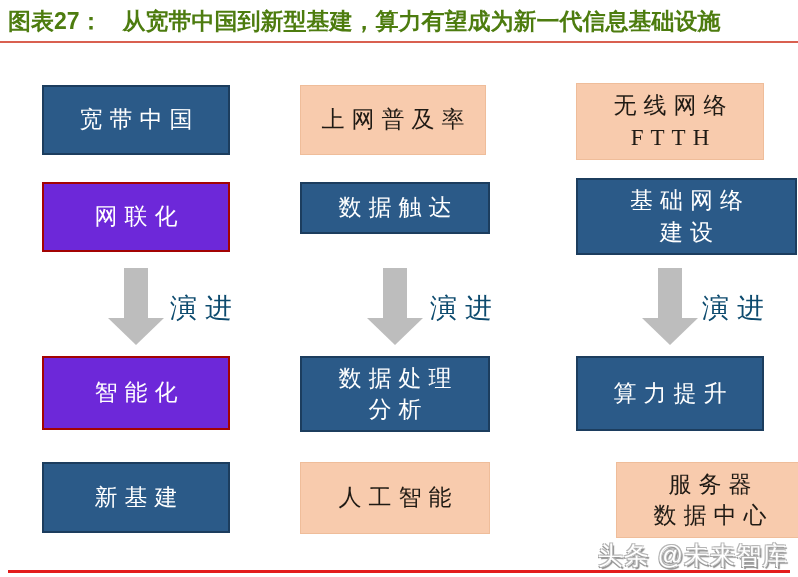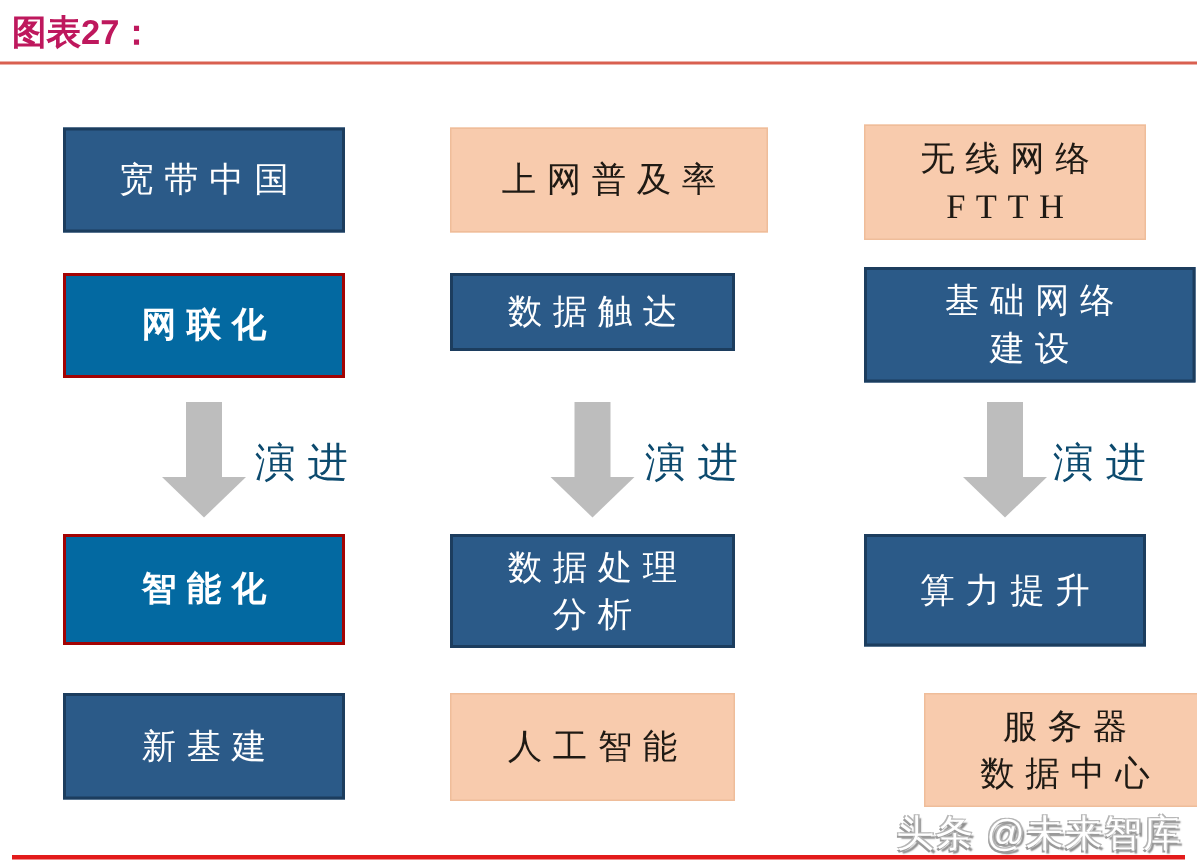--- a/index.html
+++ b/index.html
@@ -12,21 +12,21 @@
     font-family: "Liberation Sans", sans-serif;
   }
   .title-row {
     position: absolute;
     left: 8px; top: 6px;
     display: flex;
     align-items: baseline;
     gap: 20px;
     font-weight: bold;
     font-size: 23px;
-    color: #be185d;
+    color: #4d7c0f;
     white-space: nowrap;
   }
   .title-rule {
     position: absolute;
     left: 0; top: 41px;
     width: 798px; height: 2px;
     background: #d96050;
   }
   .flow-box {
     position: absolute;
@@ -36,21 +36,21 @@
     text-align: center;
     font-family: "Liberation Serif", serif;
     font-size: 23px;
     line-height: 1.35;
     white-space: pre-line;
     letter-spacing: 7px;
     padding-left: 7px;
     box-sizing: border-box;
   }
   .blue  { background: #2b5a88; color: #ffffff; border: 2px solid #1c3d5e; }
-  .red   { background: #0369a1; color: #ffffff; border: 2px solid #a30303; font-weight: bold; }
+  .red   { background: #6d28d9; color: #ffffff; border: 2px solid #a30303; }
   .peach { background: #f8cbad; color: #1f1a14; border: 1px solid #efbd9a; }
   .arrow {
     position: absolute;
     top: 268px;
     width: 56px; height: 77px;
   }
   .arrow-shaft {
     width: 24px; height: 50px;
     margin: 0 auto;
     background: #bdbdbd;
@@ -91,29 +91,30 @@
     background: #e31b1b;
   }
 </style>
 </head>
 <body>
 
 <div class="canvas">
 
   <div class="title-row">
     <span>图表27：</span>
+    <span>从宽带中国到新型基建，算力有望成为新一代信息基础设施</span>
   </div>
   <div class="title-rule"></div>
 
   <div class="flow-box blue" style="left:42px;  top:85px;  width:188px; height:70px;">宽带中国</div>
   <div class="flow-box red" style="left:42px;  top:182px; width:188px; height:70px;">网联化</div>
   <div class="flow-box red" style="left:42px;  top:356px; width:188px; height:74px;">智能化</div>
   <div class="flow-box blue" style="left:42px;  top:462px; width:188px; height:71px;text-align:right;">新基建</div>
 
-  <div class="flow-box peach" style="left:300px; top:85px;  width:212px; height:70px;">上网普及率</div>
+  <div class="flow-box peach" style="left:300px; top:85px;  width:186px; height:70px;">上网普及率</div>
   <div class="flow-box blue" style="left:300px; top:182px; width:190px; height:52px;">数据触达</div>
   <div class="flow-box blue" style="left:300px; top:356px; width:190px; height:76px;">数据处理
 分析</div>
   <div class="flow-box peach" style="left:300px; top:462px; width:190px; height:72px;">人工智能</div>
 
   <div class="flow-box peach" style="left:576px; top:83px;  width:188px; height:77px;">无线网络
 FTTH</div>
   <div class="flow-box blue" style="left:576px; top:178px; width:221px; height:77px;">基础网络
 建设</div>
   <div class="flow-box blue" style="left:576px; top:356px; width:188px; height:75px;">算力提升</div>

